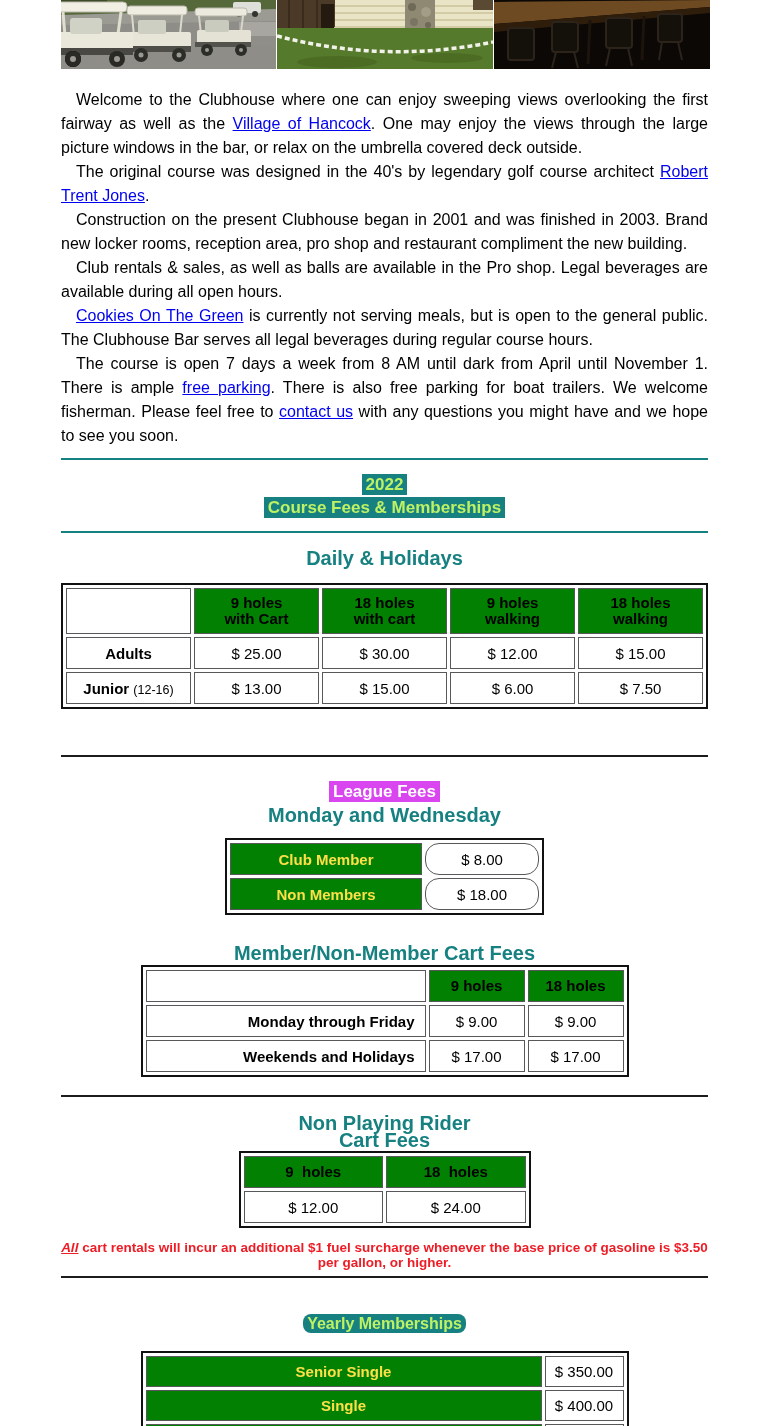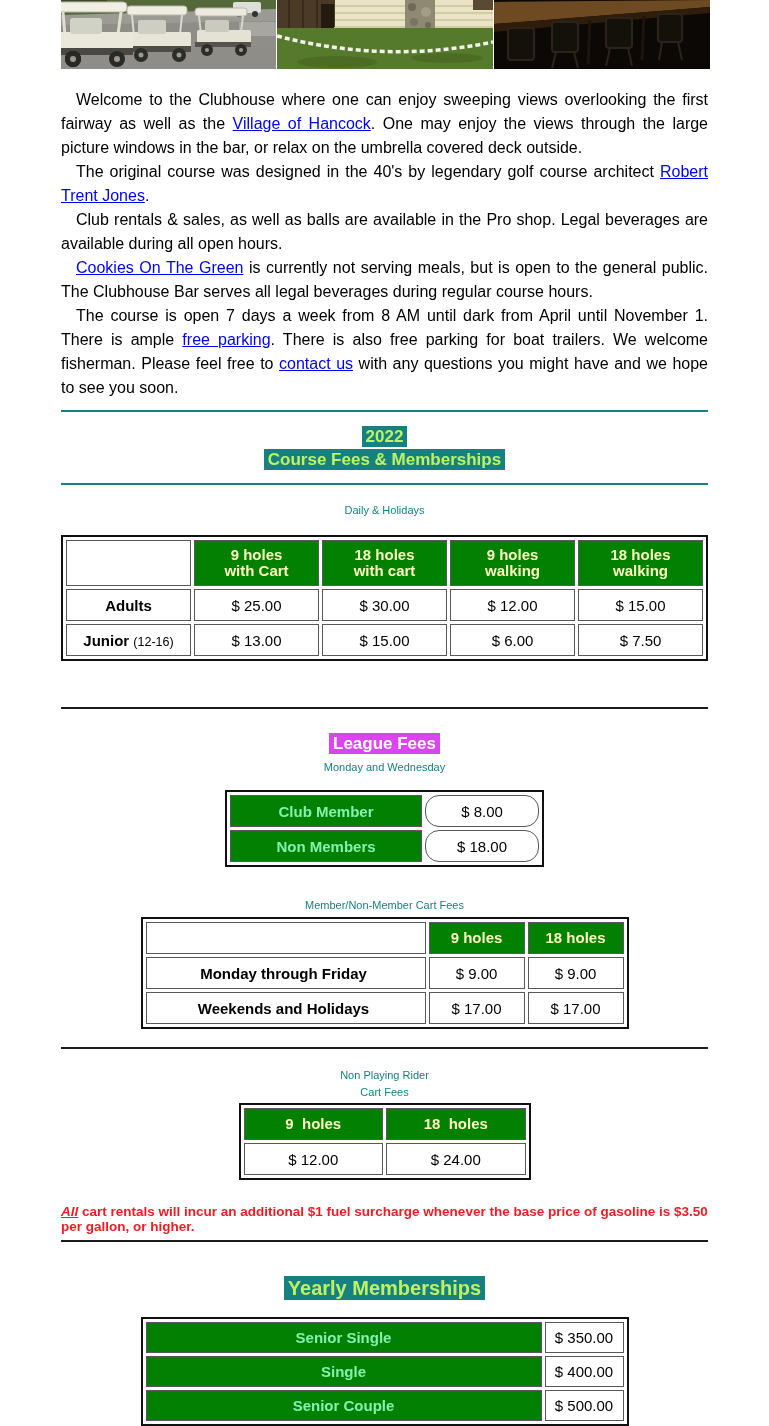--- a/index.html
+++ b/index.html
@@ -21,57 +21,57 @@
   hr.t1{margin:10px 0 0;}
   hr.t2{margin:12px 0 0;}
   hr.d1{margin:46px 0 0;}
   hr.d2{margin:18px 0 0;}
   hr.d3{margin:6px 0 0;}
 
   
   .h-center{text-align:center;}
   .head-block{margin-top:13px;line-height:23px;}
   .hl-teal{background:#178081;color:#bef264;font-weight:bold;font-size:17px;padding:1px 4px;}
-  .hl-teal.big{font-size:20px;}
+  .hl-teal.big{font-size:16px;border-radius:8px;}
   .hl-green{background:#d946ef;color:#fff;font-weight:bold;font-size:17px;padding:1px 4px;}
-  .teal-head{color:#178081;font-weight:normal;font-size:11px;text-align:center;line-height:20px;}
+  .teal-head{color:#178081;font-weight:bold;font-size:20px;text-align:center;line-height:20px;}
   .daily-head{margin-top:15px;}
   .league-head{margin-top:24px;line-height:22px;}
   .league-sub{margin-top:2px;}
   .cart-head{margin-top:28px;}
   .npr-head{margin-top:18px;line-height:17px;}
   .yearly-head{margin-top:34px;line-height:24px;}
 
   
   table.tbl{border-collapse:separate;border-spacing:3px;border:2px solid #111;background:#fff;margin:0 auto;}
   table.tbl td{border:1px solid #58585a;font-size:15px;text-align:center;padding:4px 6px;vertical-align:middle;}
-  td.th{background:#018001;color:#fef9c3;font-weight:bold;white-space:pre-line;line-height:16px;padding:6px 4px;}
+  td.th{background:#018001;color:#000000;font-weight:bold;white-space:pre-line;line-height:16px;padding:6px 4px;}
   td.blank{background:#fff;}
   td.lbl{font-weight:bold;}
-  td.glbl{background:#018001;color:#86efac;font-weight:bold;text-align:right;padding-right:10px;}
+  td.glbl{background:#018001;color:#fde047;font-weight:bold;text-align:right;padding-right:10px;}
   span.small-note{font-weight:normal;font-size:12.5px;}
 
   table.daily{width:647px;table-layout:fixed;margin-top:15px;}
   table.daily td{height:22px;}
   table.daily td.th{height:36px;}
   table.league{margin-top:13px;}
   table.league td{height:22px;}
   table.league td.glbl{width:178px;}
   table.league td.val{width:100px;border-radius:14px;}
   table.cart{width:488px;table-layout:fixed;margin-top:2px;}
   table.cart td{height:22px;}
-  table.cart td.c0{width:262px;text-align:center;padding-right:10px;}
+  table.cart td.c0{width:262px;text-align:right;padding-right:10px;}
   table.npr{width:292px;table-layout:fixed;margin-top:2px;}
   table.npr td{height:22px;}
   table.yearly{width:488px;table-layout:fixed;margin-top:15px;}
   table.yearly td{height:21px;}
   table.yearly td.glbl{width:382px;}
 
   
-  .note{margin-top:24px;text-align:left;color:#ee1c25;font-weight:bold;font-size:13.5px;line-height:15px;}
+  .note{margin-top:12px;text-align:center;color:#ee1c25;font-weight:bold;font-size:13.5px;line-height:15px;}
   .note .lead{font-style:italic;text-decoration:underline;}
 </style>
 </head>
 <body>
 
 <div class="page">
 
   <div class="photos">
     <svg viewBox="0 0 215 69" width="215" height="69">
       <rect width="215" height="69" fill="#8e8d88"></rect>
@@ -166,20 +166,21 @@
         <rect x="14" y="28" width="26" height="32" rx="3"></rect>
       </g>
       <line x1="96" y1="20" x2="94" y2="64" stroke="#1d150d" stroke-width="3"></line>
       <line x1="150" y1="16" x2="148" y2="60" stroke="#1d150d" stroke-width="3"></line>
     </svg>
   </div>
 
   <div>
     <p class="intro"><span>Welcome to the Clubhouse where one can enjoy sweeping views overlooking the first fairway as well as the </span><a href="#" class="lnk">Village of Hancock</a><span>. One may enjoy the views through the large picture windows in the bar, or relax on the umbrella covered deck outside.</span></p>
     <p class="intro"><span>The original course was designed in the 40's by  legendary golf course architect </span><a href="#" class="lnk">Robert Trent Jones</a><span>.</span></p>
+    <p class="intro"><span>Construction on the present Clubhouse began in 2001 and was finished in 2003. Brand new locker rooms, reception area, pro shop and restaurant compliment the new building.</span></p>
     <p class="intro"><span>Club rentals &amp; sales, as well as balls are available in the Pro shop. Legal beverages are available during all open hours.</span></p>
     <p class="intro"><a href="#" class="lnk">Cookies On The Green</a><span> is currently not serving meals, but is open to the general public. The Clubhouse Bar serves all legal beverages during regular course hours.</span></p>
     <p class="intro"><span>The course is open 7 days a week from 8 AM until dark from April until November 1. There is ample </span><a href="#" class="lnk">free parking</a><span>. There is also free parking for boat trailers. We welcome fisherman. Please feel free to </span><a href="#" class="lnk">contact us</a><span> with any questions you might have and we hope to see you soon.</span></p>
   </div>
 
   <hr class="teal t1">
 
   <div class="h-center head-block">
     <div><span class="hl-teal">2022</span></div>
     <div><span class="hl-teal">Course Fees &amp; Memberships</span></div>

